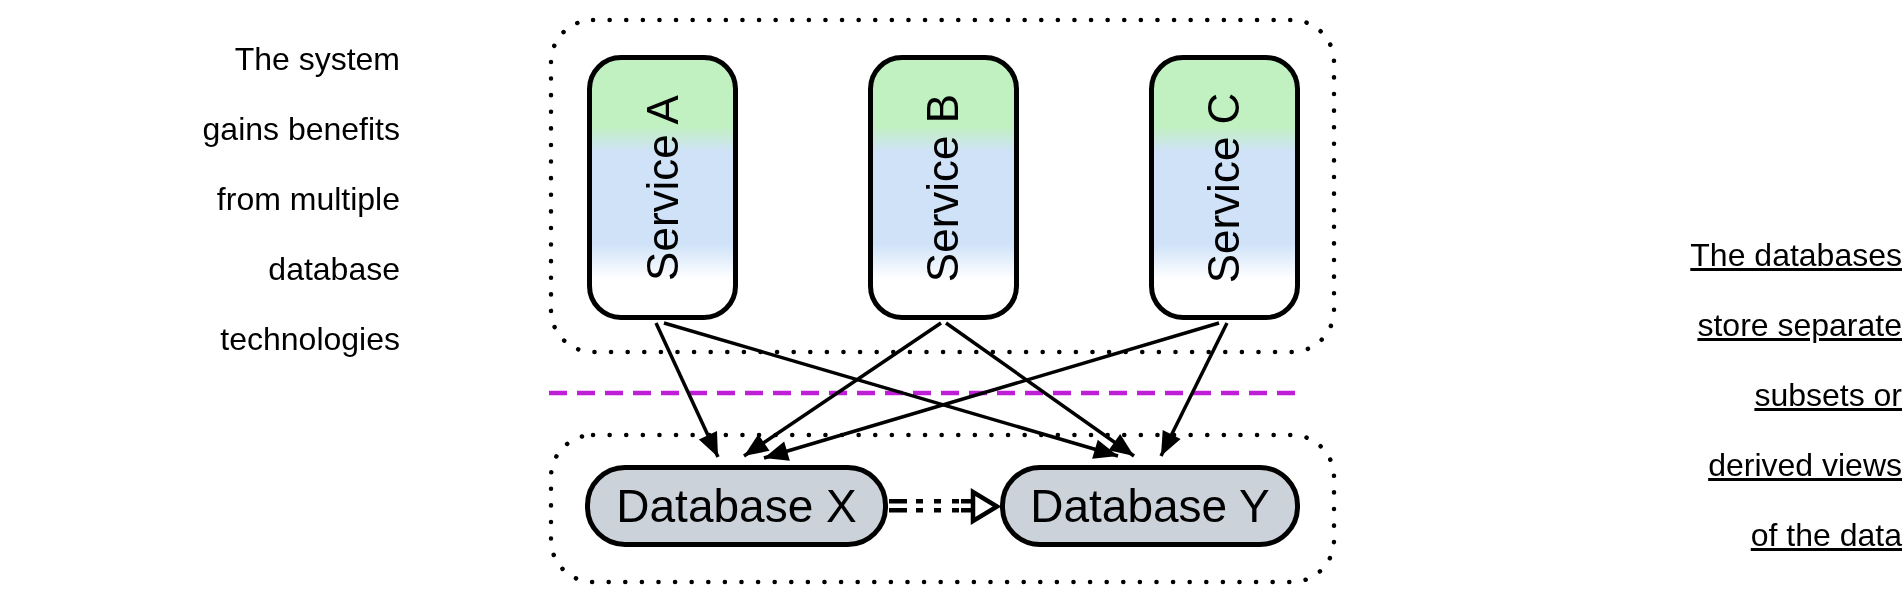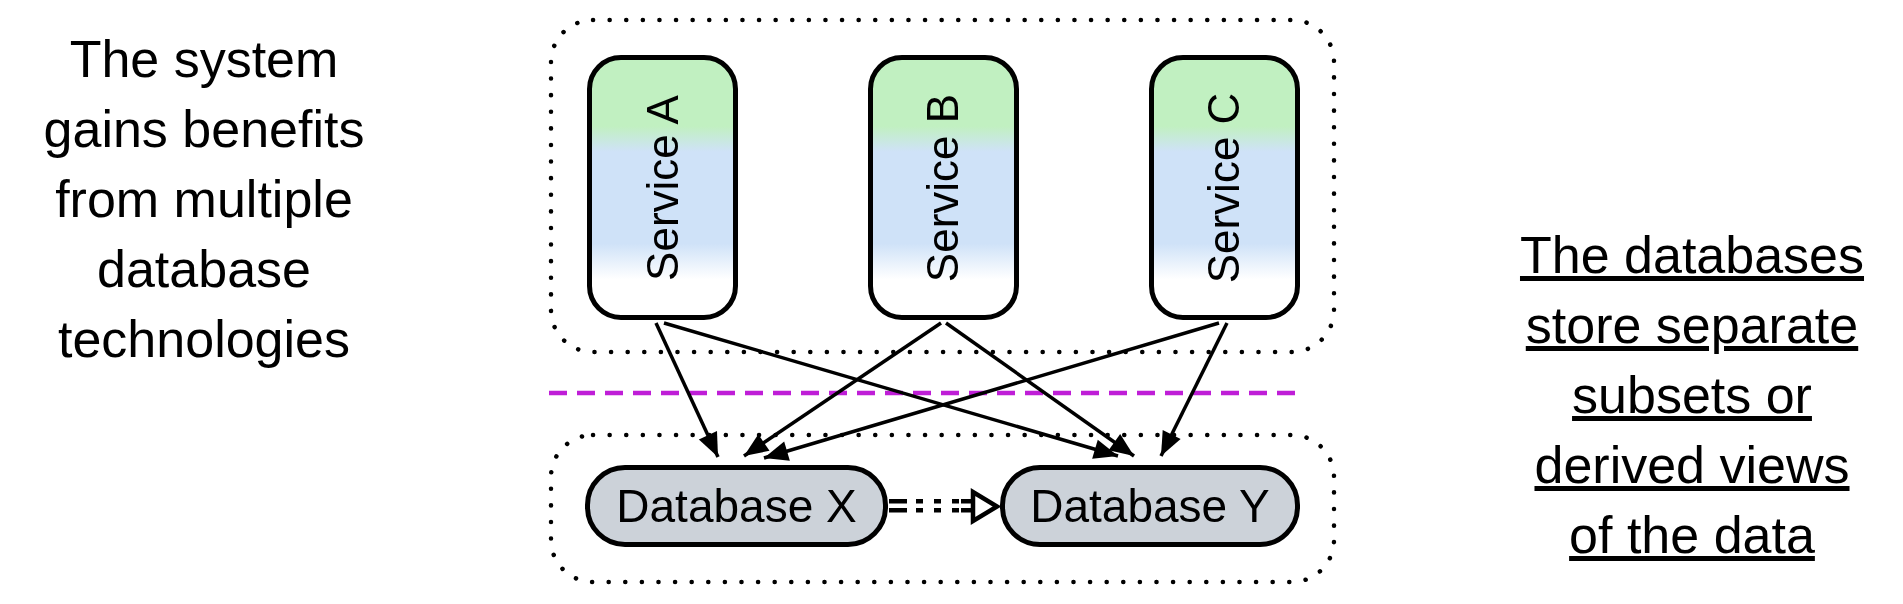--- a/index.html
+++ b/index.html
@@ -1,21 +1,21 @@
 <!DOCTYPE html>
 <html style="--service_green: #c1f0c1; --service_blue: #cfe2f8; --db_gray: #ccd2d9; --divider_magenta: #bf1ed7; --outline: #000000;"><head>
 <meta charset="utf-8">
 <style>
   html,body { margin:0; padding:0; background:#ffffff; }
   .canvas {
     position:relative; width:1903px; height:604px; background:#ffffff;
     font-family:"Liberation Sans", sans-serif; color:#000; overflow:hidden;
   }
   .caption {
-    position:absolute; text-align:center; font-size:52px; line-height:70px;
+    position:absolute; text-align:right; font-size:32px; line-height:70px;
     white-space:pre-line; color:#000;
   }
   .caption-left  { left:8px;    top:24px;  width:392px; }
   .caption-right { left:1482px; top:220px; width:420px;text-decoration:underline; }
 
   .service {
     position:absolute; top:55px; width:151px; height:265px; box-sizing:border-box;
     border:5px solid var(--outline,#000); border-radius:34px;
     background:linear-gradient(180deg,
       var(--service_green,#c1f0c1) 0%,  var(--service_green,#c1f0c1) 26%,

